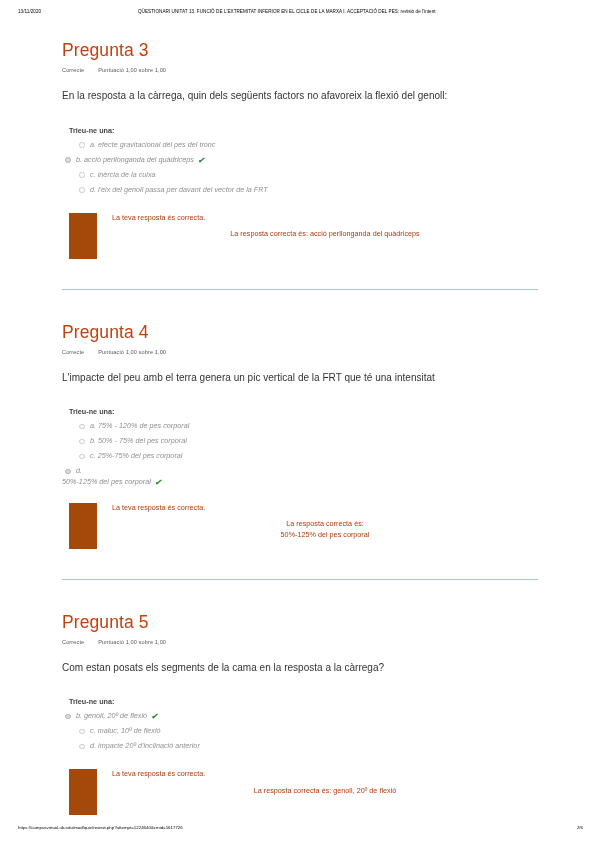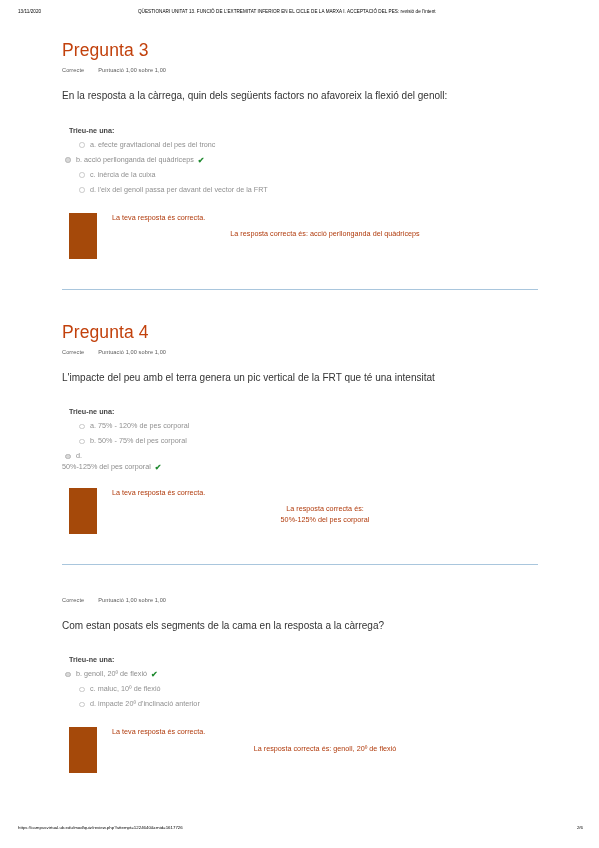--- a/index.html
+++ b/index.html
@@ -120,20 +120,21 @@
   }
 
   .answer-item {
     position: relative;
     min-height: 15px;
     padding-left: 28px;
     font-size: 7.2px;
     color: #909090;
     line-height: 1.55;
     letter-spacing: 0.02px;
+    font-style: italic;
   }
   .answer-item.selected {
     padding-left: 14px;
     color: #8d8d8d;
   }
 
   .radio {
     position: absolute;
     left: 17px;
     top: 3.5px;
@@ -229,33 +230,35 @@
     </div>
     <div class="separator"></div>
     <div class="question-block">
       <h2 class="q-title">Pregunta 4</h2>
       <div class="q-meta"><span class="q-state">Correcte</span><span class="q-grade">Puntuació 1,00 sobre 1,00</span></div>
       <p class="q-text">L'impacte del peu amb el terra genera un pic vertical de la FRT que té una intensitat</p>
       <div class="answers-label">Trieu-ne una:</div>
       <ul class="answer-list">
         <li class="answer-item"><span class="radio"></span><span class="answer-text">a. 75% - 120% de pes corporal</span></li>
         <li class="answer-item"><span class="radio"></span><span class="answer-text">b. 50% - 75% del pes corporal</span></li>
+        <li class="answer-item"><span class="radio"></span><span class="answer-text">c. 25%-75% del pes corporal</span></li>
         <li class="answer-item selected"><span class="radio"></span><span class="answer-text">d.</span><span class="answer-second-line"><span>50%-125% del pes corporal</span><span class="tick">✔</span></span></li>
       </ul>
       <div class="feedback">
         <div class="fb-bar"></div>
         <p class="fb-line">La teva resposta és correcta.</p>
         <p class="fb-line">
           <span class="fb-wrap">La resposta correcta és:</span>
           <span class="fb-wrap">50%-125% del pes corporal</span>
         </p>
       </div>
     </div>
     <div class="separator"></div>
     <div class="question-block">
+      <h2 class="q-title">Pregunta 5</h2>
       <div class="q-meta"><span class="q-state">Correcte</span><span class="q-grade">Puntuació 1,00 sobre 1,00</span></div>
       <p class="q-text">Com estan posats els segments de la cama en la resposta a la càrrega?</p>
       <div class="answers-label">Trieu-ne una:</div>
       <ul class="answer-list">
         <li class="answer-item selected"><span class="radio"></span><span class="answer-text">b. genoll, 20º de flexió</span><span class="tick">✔</span></li>
         <li class="answer-item"><span class="radio"></span><span class="answer-text">c. maluc, 10º de flexió</span></li>
         <li class="answer-item"><span class="radio"></span><span class="answer-text">d. impacte 20º d'inclinació anterior</span></li>
       </ul>
       <div class="feedback">
         <div class="fb-bar"></div>

